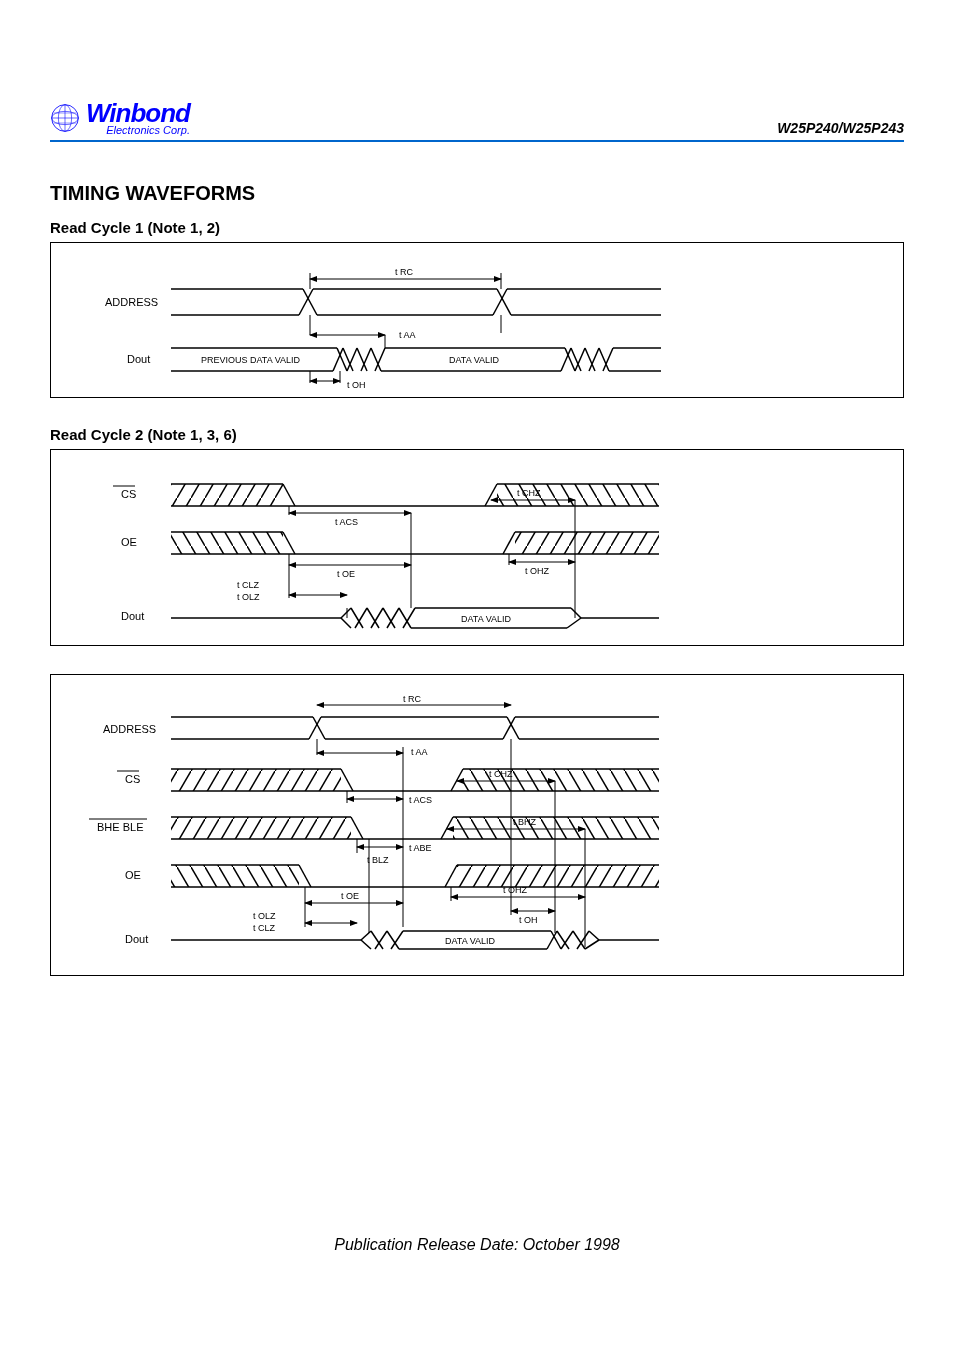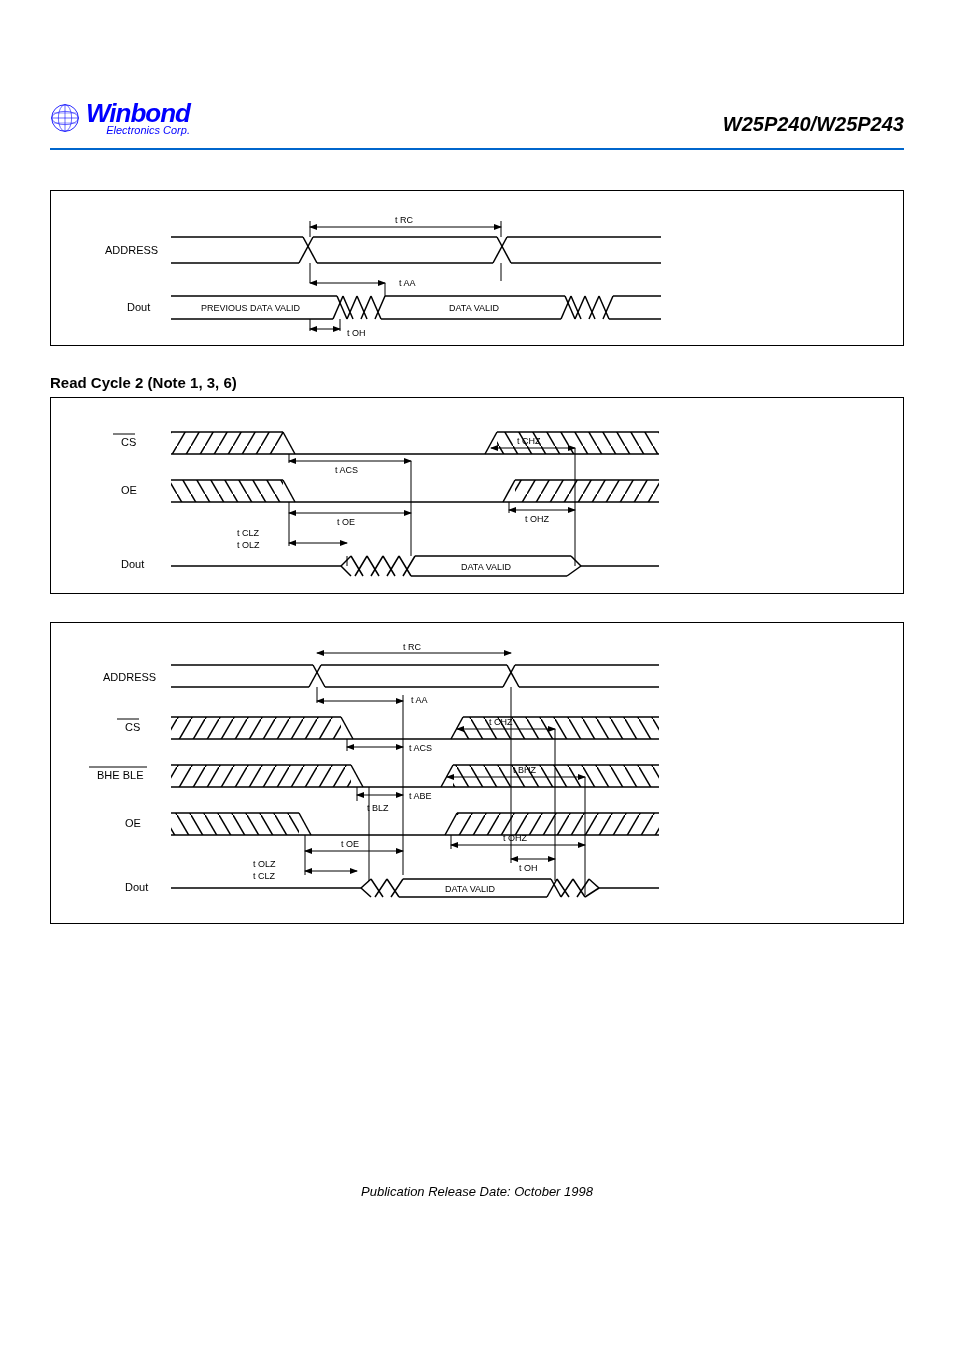--- a/index.html
+++ b/index.html
@@ -1,31 +1,31 @@
 <!DOCTYPE html>
 <html><head>
 <meta charset="utf-8">
 <style>
   * { margin: 0; padding: 0; box-sizing: border-box; }
   body { font-family: Arial, sans-serif; background: #fff; width: 954px; margin: 0 auto; font-size: 12px; }
   .page { padding: 100px 50px 40px 50px; }
-  .header { display: flex; align-items: flex-end; justify-content: space-between; margin-bottom: 12px; gap: 44px; }
+  .header { display: flex; align-items: flex-end; justify-content: space-between; margin-bottom: 4px; gap: 44px; }
   .logo-wrap { display: flex; align-items: center; gap: 6px; }
   .globe { width: 30px; height: 30px; }
   .brand-text { color: #0000ff; font-weight: bold; font-size: 26px; font-style: italic; letter-spacing: -1px; line-height: 1; }
   .brand-sub { color: #0000ff; font-size: 11px; font-style: italic; margin-top: -2px; text-align: right; }
-  .partno { font-size: 20px; font-weight: bold; font-style: italic; color: #000; }
+  .partno { font-size: 14px; font-weight: bold; font-style: italic; color: #000; }
   .hr-blue { border: none; border-top: 2px solid #0066cc; margin-bottom: 40px; }
   .section-title { font-size: 20px; font-weight: bold; margin-bottom: 14px; }
   .section-sub { font-size: 15px; font-weight: bold; margin-bottom: 6px; }
   .diagram-box { border: 1.5px solid #000; margin-bottom: 28px; position: relative; background: #fff; }
   .diagram-box svg { display: block; }
   .svg-label { font-family: Arial, sans-serif; font-size: 11px; fill: #000; }
   .svg-label-sm { font-family: Arial, sans-serif; font-size: 9px; fill: #000; }
-  .footer { text-align: center; font-size: 13px; font-style: italic; margin-top: 260px; }
+  .footer { text-align: center; font-size: 16px; font-style: italic; margin-top: 260px; }
   .footer div { margin: 2px 0; }
 </style>
 </head>
 <body>
 
 <div class="page">
 
   <div class="header">
     <div class="logo-wrap">
       <svg class="globe" viewBox="0 0 36 36">
@@ -39,21 +39,23 @@
       </svg>
       <div>
         <div class="brand-text">Winbond</div>
         <div class="brand-sub">Electronics Corp.</div>
       </div>
     </div>
     <div class="partno">W25P240/W25P243</div>
   </div>
   <hr class="hr-blue">
 
-
+  <div class="section-title">TIMING WAVEFORMS</div>
+
+  <div class="section-sub">Read Cycle 1 (Note 1, 2)</div>
   <div class="diagram-box">
     <svg width="690" height="154">
       <defs>
         <marker id="ah1" markerWidth="8" markerHeight="6" refX="7" refY="3" orient="auto">
             <path d="M0,0 L8,3 L0,6 Z" fill="#000"></path>
           </marker>
         <marker id="at1" markerWidth="8" markerHeight="6" refX="1" refY="3" orient="auto">
             <path d="M8,0 L0,3 L8,6 Z" fill="#000"></path>
           </marker>
       </defs>

